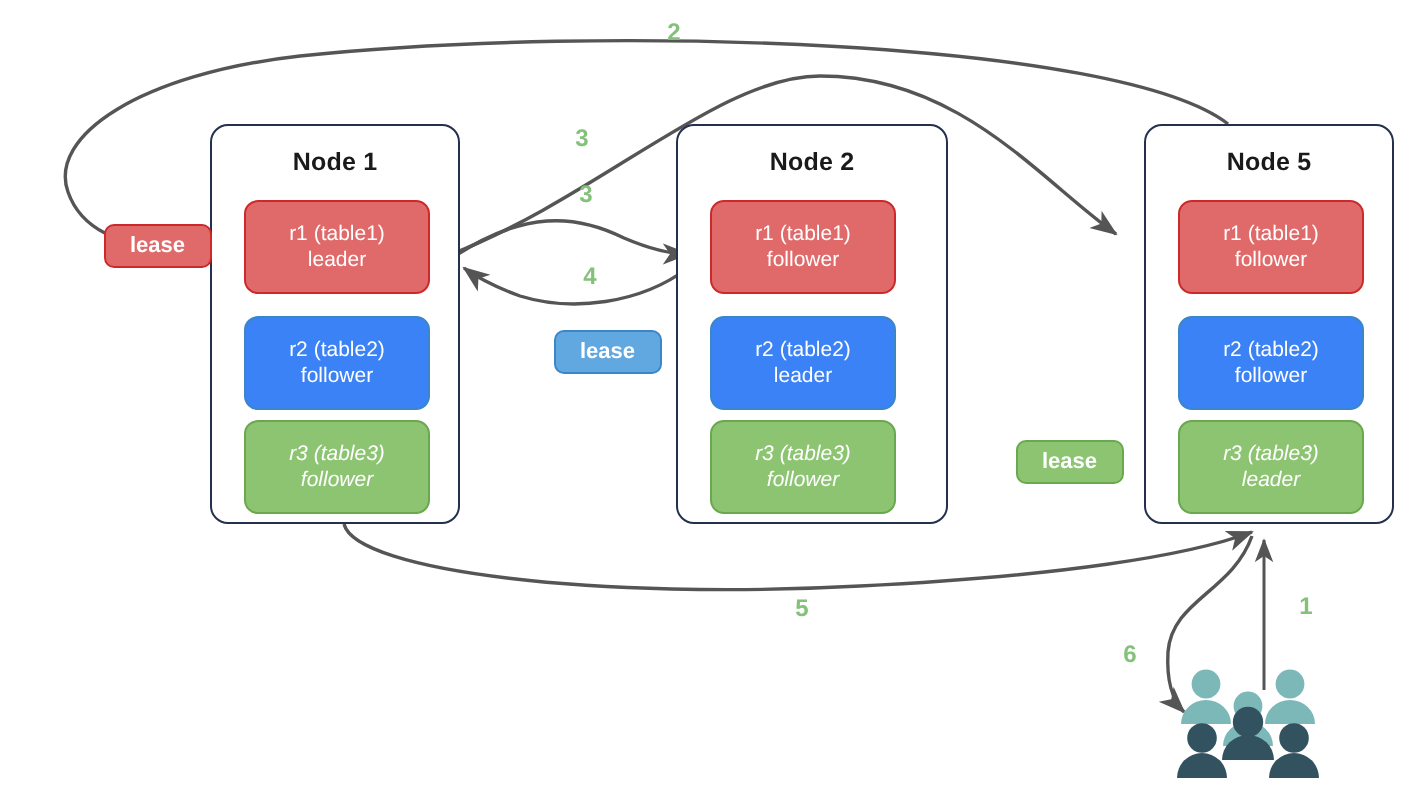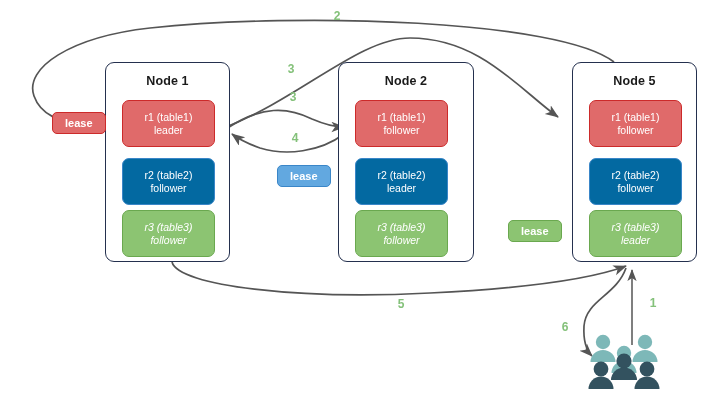--- a/index.html
+++ b/index.html
@@ -53,21 +53,21 @@
     flex-direction: column;
     align-items: center;
     justify-content: center;
     color: #ffffff;
     font-size: 10.5px;
     line-height: 13px;
     text-align: right;
   }
   .replica .ln { display: block; }
   .rep-red   { background: #e06a6a; border: 1.3px solid #cc2a2a; }
-  .rep-blue  { background: #0369a1; border: 1.3px solid #3a86c8; }
+  .rep-blue  { background: #3b82f6; border: 1.3px solid #3a86c8; }
   .rep-green { background: #8cc472; border: 1.3px solid #6aa84f; font-style: italic; }
 
   .lease {
     position: absolute;
     box-sizing: border-box;
     height: 22px;
     padding: 0 12px;
     border-radius: 5px;
     display: flex;
     align-items: center;

